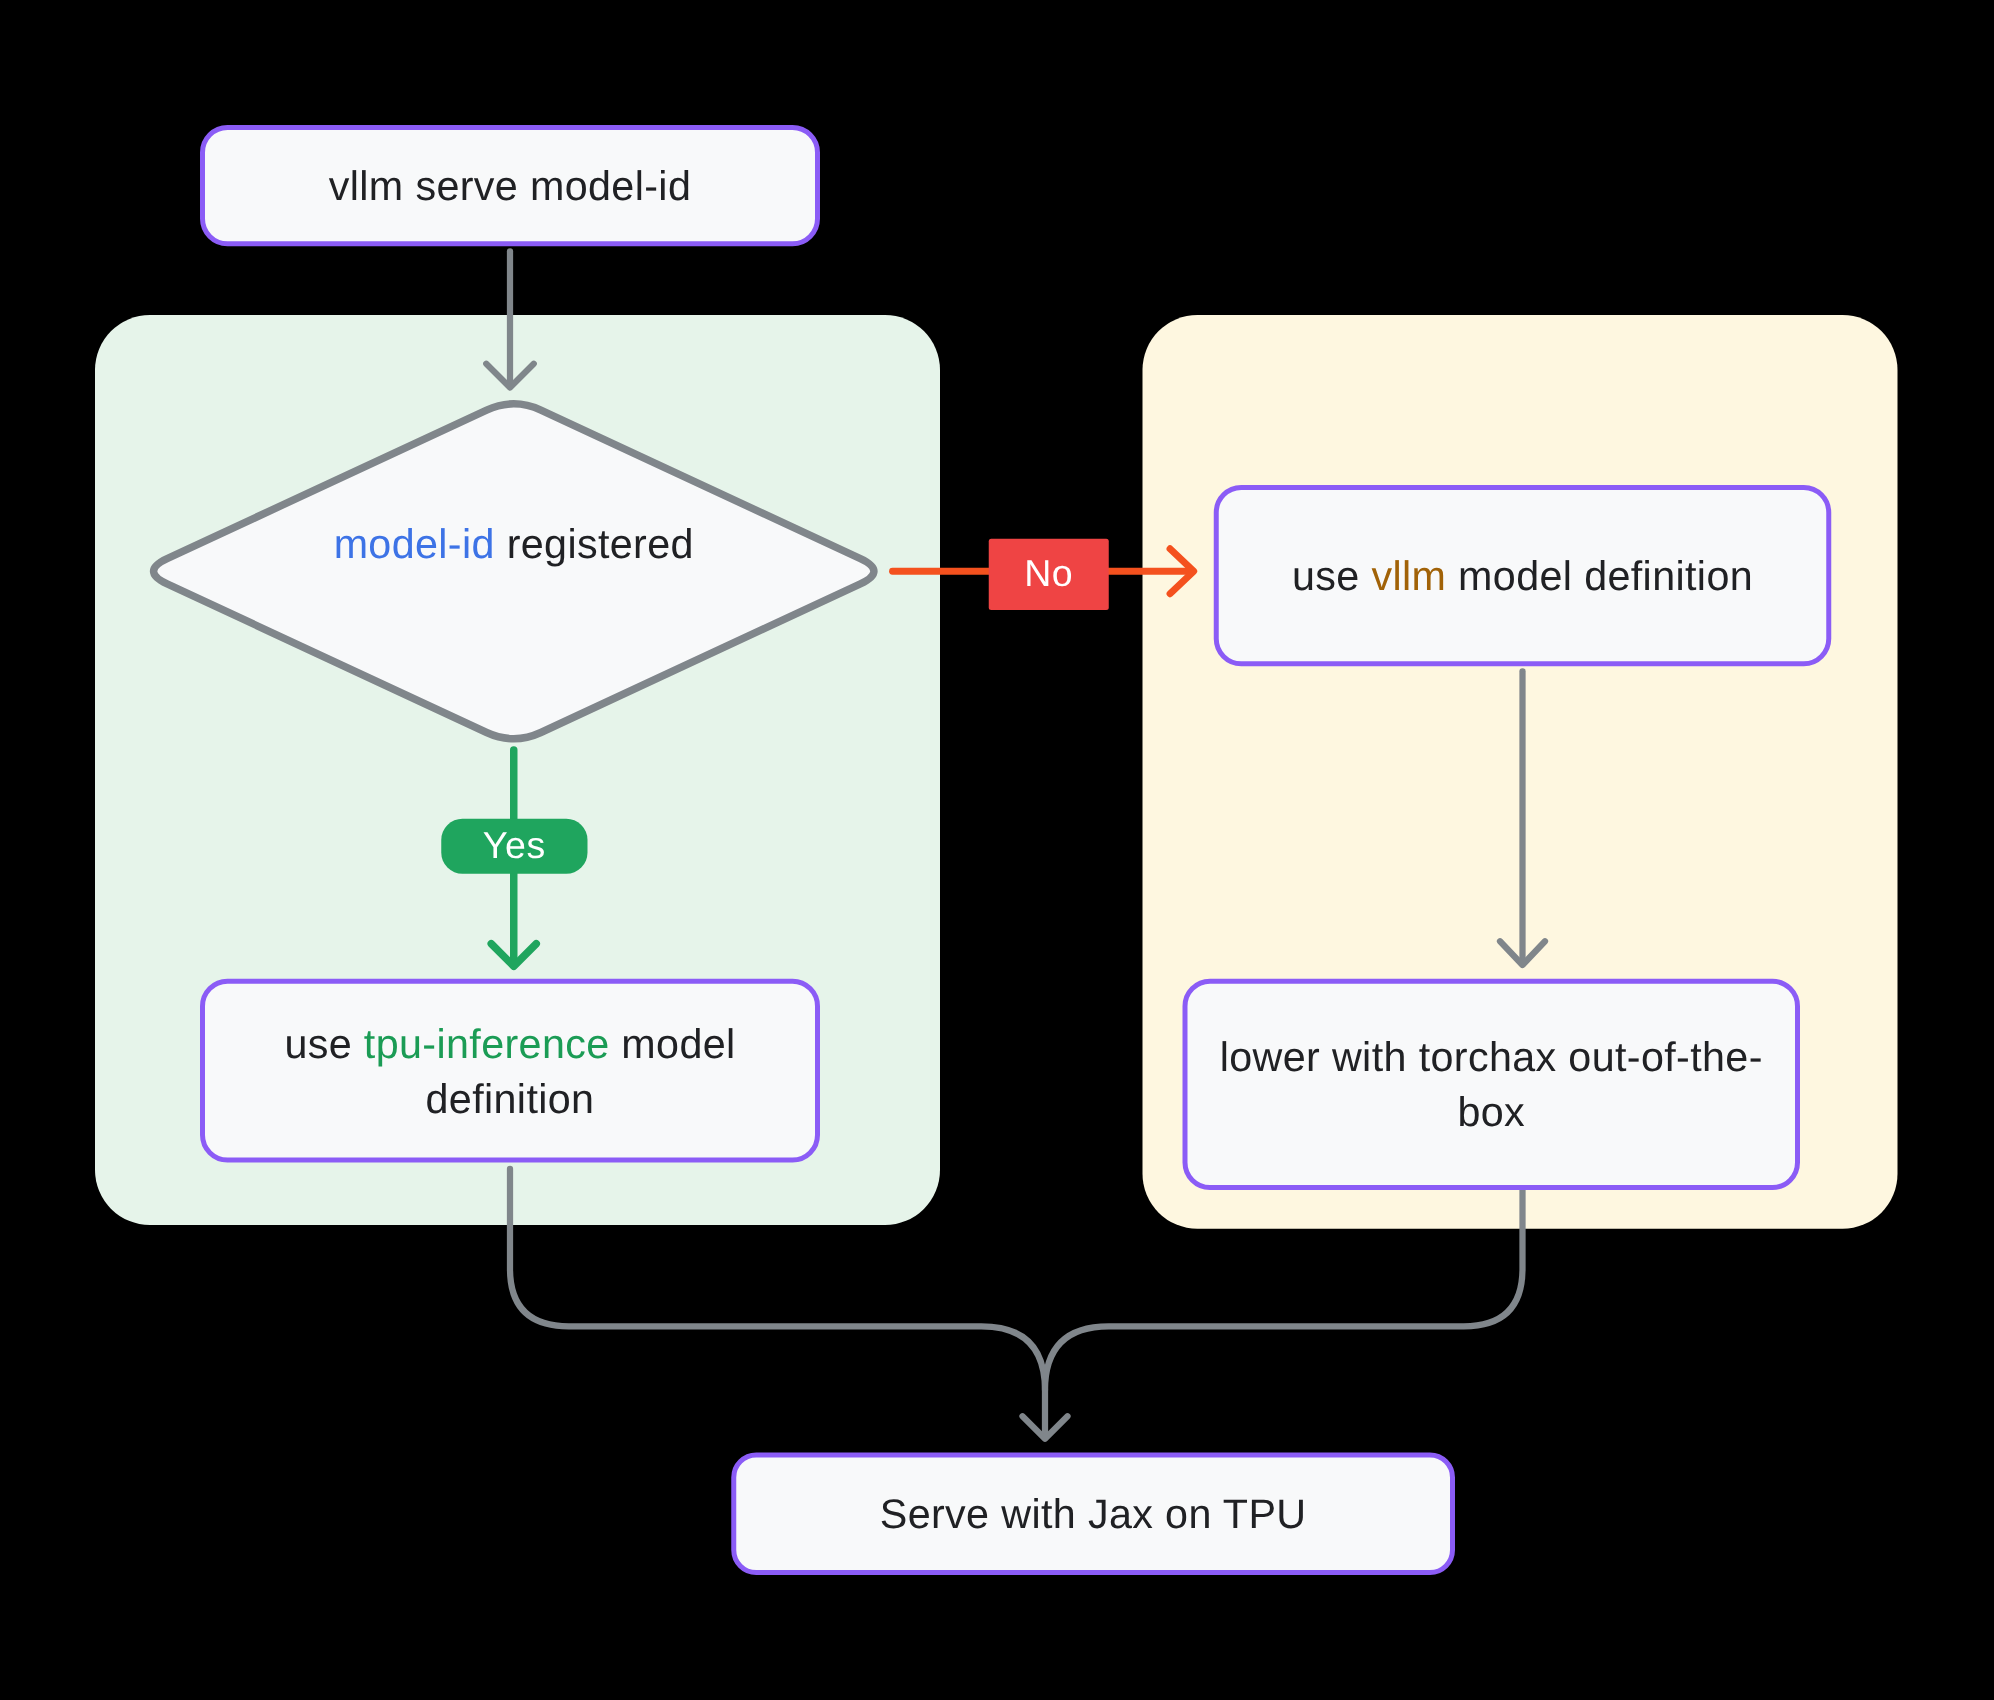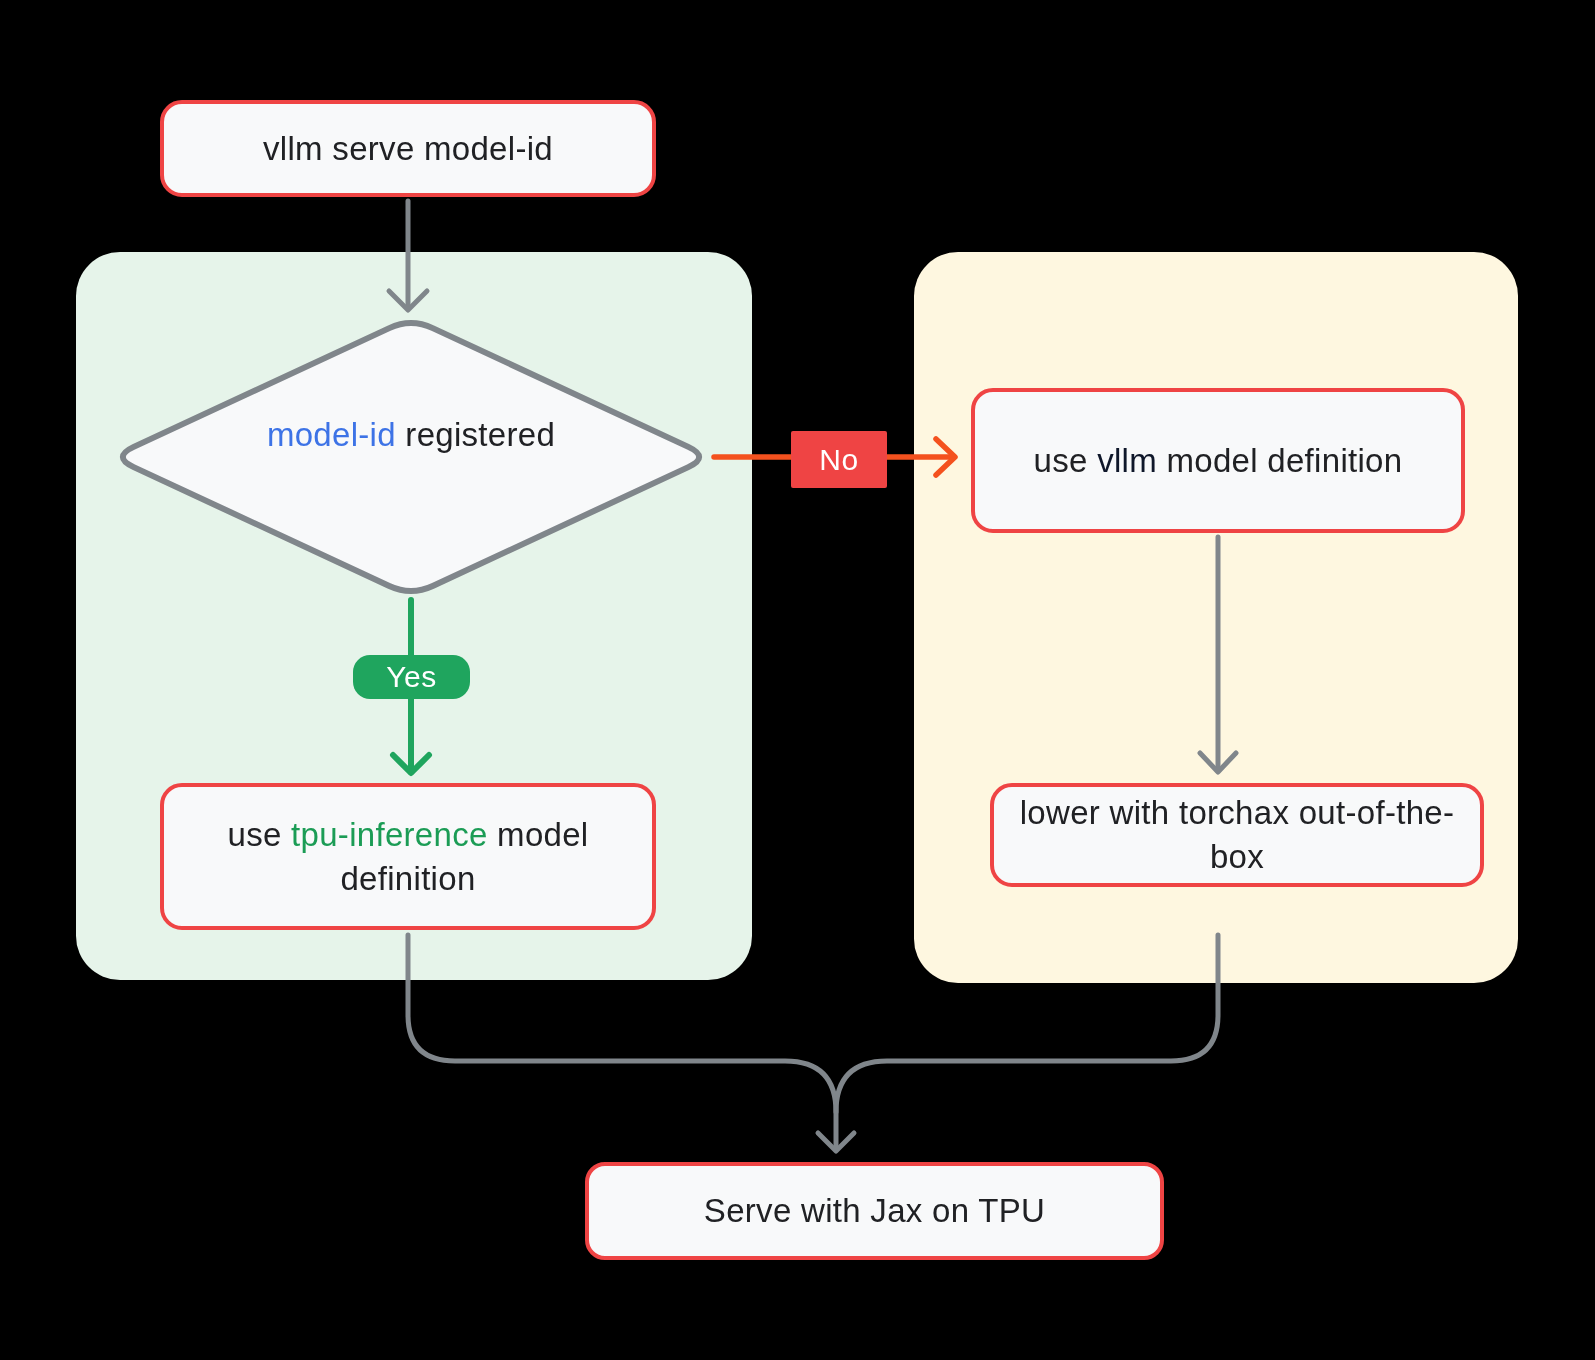--- a/index.html
+++ b/index.html
@@ -7,47 +7,47 @@
     position:relative;width:1595px;height:1360px;background:#000;overflow:hidden;
     font-family:"Liberation Sans","DejaVu Sans",sans-serif;
     -webkit-font-smoothing:antialiased;
   }
   .panel{position:absolute;border-radius:44px;z-index:1;}
   .panel-green{left:76px;top:252px;width:676px;height:728px;background:#E6F4EA;}
   .panel-yellow{left:914px;top:252px;width:604px;height:731px;background:#FEF7E0;}
   .wires{position:absolute;left:0;top:0;z-index:2;}
   .node{
     position:absolute;z-index:3;box-sizing:border-box;
-    background:#F8F9FA;border:4px solid #ef4444;border-radius:22px;
+    background:#F8F9FA;border:4px solid #8b5cf6;border-radius:22px;
     display:flex;align-items:center;justify-content:center;text-align:center;
     color:#202124;font-size:33px;font-weight:500;line-height:44px;letter-spacing:.3px;
   }
   .node .txt{display:block;}
   .node-start{left:160px;top:100px;width:496px;height:97px;}
   .node-use-vllm{left:971px;top:388px;width:494px;height:145px;}
   .node-use-vllm .txt{max-width:460px;}
   .node-use-tpu{left:160px;top:783px;width:496px;height:147px;}
   .node-use-tpu .txt{max-width:430px;}
-  .node-torchax{left:990px;top:783px;width:494px;height:104px;}
+  .node-torchax{left:946px;top:783px;width:494px;height:169px;}
   .node-torchax .txt{max-width:440px;}
   .node-serve{left:585px;top:1162px;width:579px;height:98px;border-radius:20px;}
   .decision-text{
     position:absolute;z-index:3;left:211px;top:413px;width:400px;
     text-align:center;color:#202124;font-size:33px;font-weight:500;line-height:44px;letter-spacing:.3px;
   }
   .badge{
     position:absolute;z-index:4;display:flex;align-items:center;justify-content:center;
     color:#FFFFFF;font-size:30px;font-weight:500;letter-spacing:.5px;
   }
   .badge-no{left:791px;top:431px;width:96px;height:57px;border-radius:2px;background:#ef4444;}
   .badge-yes{left:353px;top:655px;width:117px;height:44px;border-radius:17px;background:#1FA55E;}
   .c-ink{color:#202124;}
   .c-blue{color:#3D73E6;}
   .c-green{color:#1B9C55;}
-  .c-orange{color:#0f172a;}
+  .c-orange{color:#a16207;}
 </style>
 </head>
 <body>
 
 <div class="canvas">
 
   <div class="panel panel-green"></div>
   <div class="panel panel-yellow"></div>
 
   <svg class="wires" width="1595" height="1360" viewBox="0 0 1595 1360" fill="none" stroke-linecap="round" stroke-linejoin="round">

